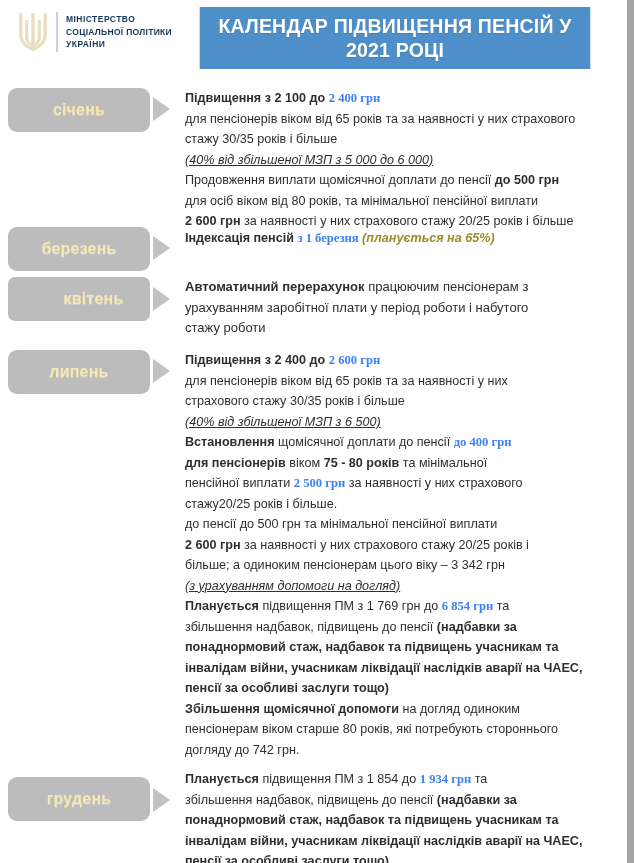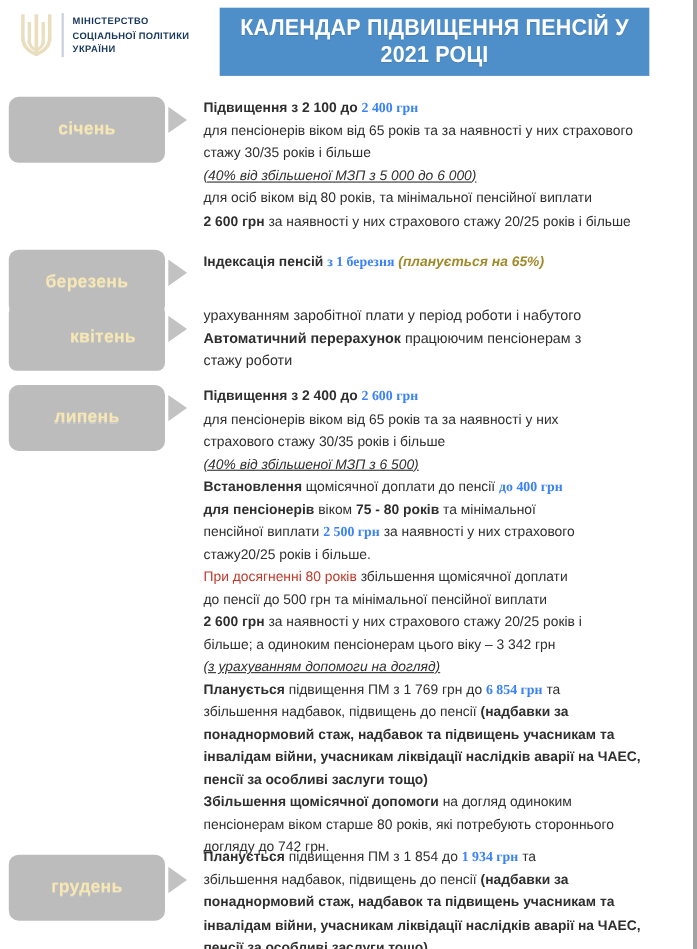--- a/index.html
+++ b/index.html
@@ -11,21 +11,21 @@
     width: 634px; height: 863px;
     font-family: "Liberation Sans", "DejaVu Sans", sans-serif;
     color: #2b2b2b;
     overflow: hidden;
     position: relative;
   }
   .page {
     width: 634px; height: 863px;
     position: relative;
     background: #ffffff;
-    border-right: 4px solid #a3a3a3;
+    border-right: 7px solid #a3a3a3;
   }
 
   
   .header {
     position: relative;
     height: 78px;
     display: flex;
     align-items: flex-start;
   }
   .logo-block {
@@ -84,21 +84,21 @@
     display: flex;
     align-items: flex-start;
   }
   .pill-col {
     width: 150px;
     flex: 0 0 150px;
     position: relative;
   }
   .pill {
     margin-left: 8px;
-    height: 60px;
+    height: 44px;
     background: #bdbcbc;
     border-radius: 9px;
     display: flex;
     align-items: center;
     justify-content: center;
     color: #f7e7b0;
     font-weight: 700;
     font-size: 16px;
     letter-spacing: .2px;
     text-shadow: 0 1px 0 rgba(255,255,255,.25);
@@ -171,20 +171,21 @@
       <div class="pill">січень</div>
     </div>
     <div class="arrow-col">
       <div class="arrow" style="margin-top:9px;"></div>
     </div>
     <div class="body-col">
       <div class="line"><span class="b">Підвищення з 2 100 до </span><span class="red">2 400 грн</span></div>
       <div class="line">для пенсіонерів віком від 65 років та за наявності у них страхового</div>
       <div class="line">стажу 30/35 років і більше</div>
       <div class="line i">(40% від збільшеної МЗП з 5 000 до 6 000)</div>
+      <div class="line"><span>Продовження виплати щомісячної доплати до пенсії </span><span class="b">до 500 грн</span></div>
       <div class="line">для осіб віком від 80 років, та мінімальної пенсійної виплати</div>
       <div class="line"><span class="b">2 600 грн</span><span> за наявності у них страхового стажу 20/25 років і більше</span></div>
     </div>
   </div>
 
   <div class="row" style="top:227px;">
     <div class="pill-col">
       <div class="pill">березень</div>
     </div>
     <div class="arrow-col">
@@ -196,43 +197,42 @@
   </div>
 
   <div class="row" style="top:277px;">
     <div class="pill-col">
       <div class="pill" style="border-radius:7px;padding-left:29px;">квітень</div>
     </div>
     <div class="arrow-col">
       <div class="arrow" style="margin-top:10px;"></div>
     </div>
     <div class="body-col">
+      <div class="line" style="font-size:13px;"><span class="b">Автоматичний перерахунок</span><span> працюючим пенсіонерам з</span></div>
       <div class="line" style="font-size:13px;">урахуванням заробітної плати у період роботи і набутого</div>
-      <div class="line" style="font-size:13px;"><span class="b">Автоматичний перерахунок</span><span> працюючим пенсіонерам з</span></div>
       <div class="line" style="font-size:13px;">стажу роботи</div>
     </div>
   </div>
 
   <div class="row" style="top:350px;">
     <div class="pill-col">
       <div class="pill">липень</div>
     </div>
     <div class="arrow-col">
       <div class="arrow" style="margin-top:9px;"></div>
     </div>
     <div class="body-col">
       <div class="line"><span class="b">Підвищення з 2 400 до </span><span class="red">2 600 грн</span></div>
       <div class="line">для пенсіонерів віком від 65 років та за наявності у них</div>
       <div class="line">страхового стажу 30/35 років і більше</div>
       <div class="line i">(40% від збільшеної МЗП з 6 500)</div>
       <div class="line"><span class="b">Встановлення</span><span> щомісячної доплати до пенсії </span><span class="red">до 400 грн</span></div>
       <div class="line"><span class="b">для пенсіонерів</span><span> віком </span><span class="b">75 - 80 років</span><span> та мінімальної</span></div>
       <div class="line"><span>пенсійної виплати </span><span class="red">2 500 грн</span><span> за наявності у них страхового</span></div>
       <div class="line">стажу20/25 років і більше.</div>
-      <div class="line"><span class="redn">При досягненні 80 років</span><span> збільшення щомісячної доплати</span></div>
       <div class="line">до пенсії до 500 грн та мінімальної пенсійної виплати</div>
       <div class="line"><span class="b">2 600 грн</span><span> за наявності у них страхового стажу 20/25 років і</span></div>
       <div class="line">більше; а одиноким пенсіонерам цього віку – 3 342 грн</div>
       <div class="line i">(з урахуванням допомоги на догляд)</div>
       <div class="line"><span class="b">Планується</span><span> підвищення ПМ з 1 769 грн до </span><span class="red">6 854 грн</span><span> та</span></div>
       <div class="line"><span>збільшення надбавок, підвищень до пенсії </span><span class="bi">(надбавки за</span></div>
       <div class="line bi">понаднормовий стаж, надбавок та підвищень учасникам та</div>
       <div class="line bi">інвалідам війни, учасникам ліквідації наслідків аварії на ЧАЕС,</div>
       <div class="line bi">пенсії за особливі заслуги тощо)</div>
       <div class="line"><span class="b">Збільшення щомісячної допомоги</span><span> на догляд одиноким</span></div>

